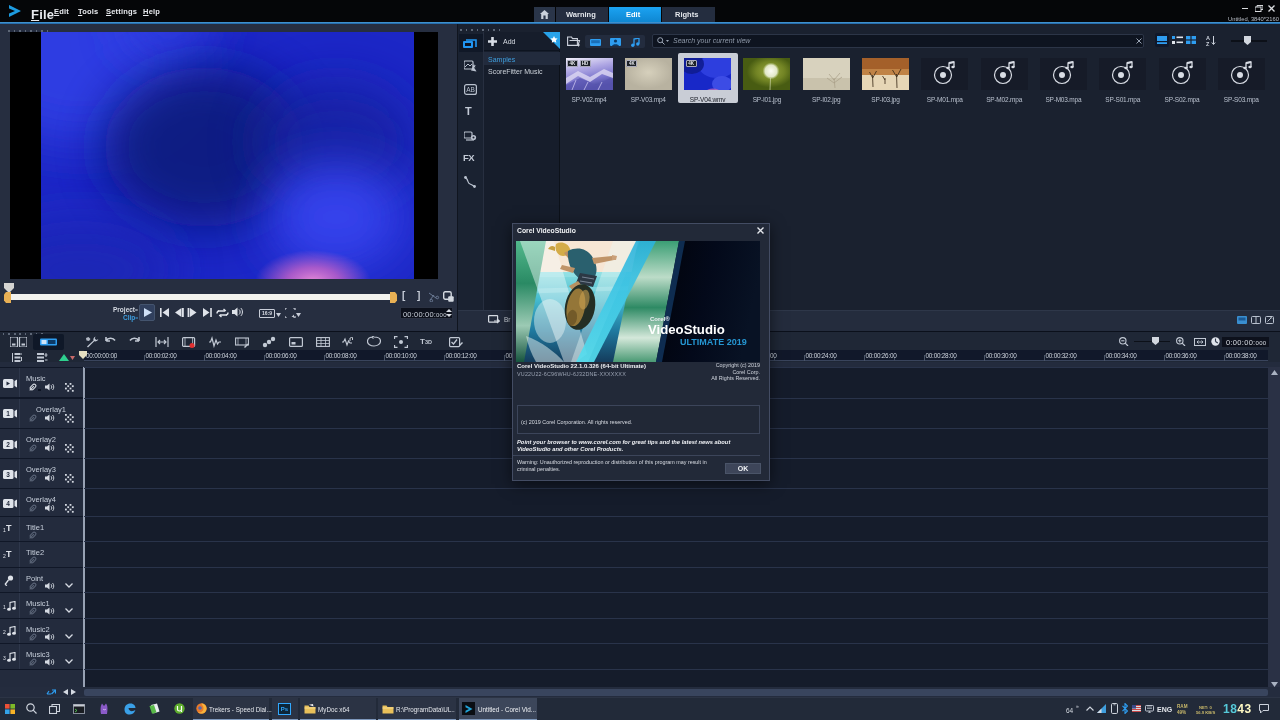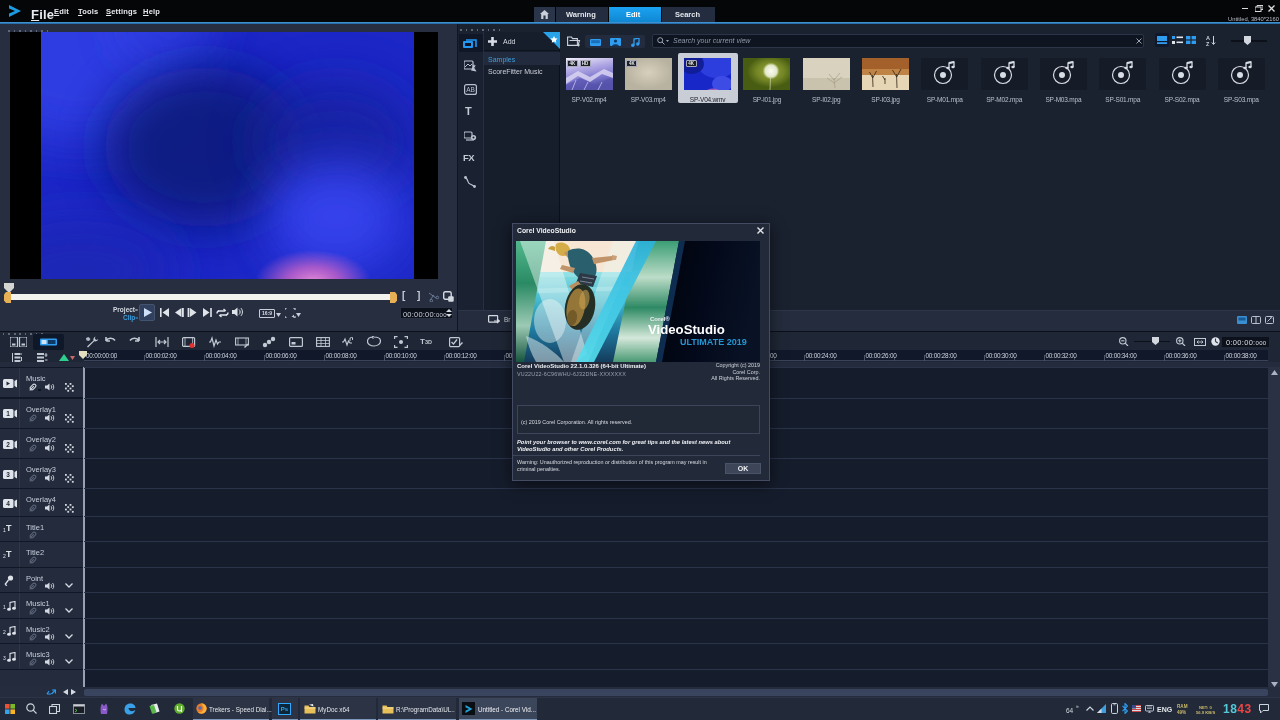--- a/index.html
+++ b/index.html
@@ -21,21 +21,21 @@
 <div class="txt" style="left:143px;top:7px;font-size:7.5px;color:#e8eaee;font-weight:bold;letter-spacing:0.2px;"><u>H</u>elp</div>
 <div class="abs" style="left:534px;top:7px;width:21px;height:15px;background:#2a3549;"></div>
 <svg class="abs" style="left:540px;top:10px" width="9" height="9" viewBox="0 0 9 9">
       <path d="M4.5 0 L9 4 L7.8 4 L7.8 9 L5.6 9 L5.6 5.6 L3.4 5.6 L3.4 9 L1.2 9 L1.2 4 L0 4 Z" fill="#c9d0da"></path>
     </svg>
 <div class="abs" style="left:556px;top:7px;width:52px;height:15px;background:#242d3f;"></div>
 <div class="txt" style="left:566px;top:9.5px;font-size:7.5px;color:#e4e7ec;font-weight:bold;">Warning</div>
 <div class="abs" style="left:609px;top:7px;width:52px;height:15px;background:linear-gradient(#1ba3f2,#0f87d2);"></div>
 <div class="txt" style="left:626px;top:9.5px;font-size:7.5px;color:#ffffff;font-weight:bold;">Edit</div>
 <div class="abs" style="left:662px;top:7px;width:53px;height:15px;background:#242d3f;"></div>
-<div class="txt" style="left:675px;top:9.5px;font-size:7.5px;color:#e4e7ec;font-weight:bold;">Search</div>
+<div class="txt" style="left:675px;top:9.5px;font-size:7.5px;color:#e4e7ec;font-weight:bold;">Rights</div>
 <div class="abs" style="left:1242px;top:7.5px;width:6px;height:1.5px;background:#d8dadd;"></div>
 <svg class="abs" style="left:1255px;top:5px" width="8" height="7" viewBox="0 0 8 7">
       <path d="M2 2 L2 0.5 L8 0.5 L8 4.5 L6 4.5" stroke="#d8dadd" stroke-width="1" fill="none"></path>
       <rect x="0" y="2" width="6" height="4.5" stroke="#d8dadd" stroke-width="1" fill="none"></rect>
     </svg>
 <svg class="abs" style="left:1268px;top:5px" width="7" height="7" viewBox="0 0 7 7">
       <path d="M0.5 0.5 L6.5 6.5 M6.5 0.5 L0.5 6.5" stroke="#d8dadd" stroke-width="1.3"></path>
     </svg>
 <div class="txt" style="left:1228px;top:15.5px;font-size:5.8px;color:#b9bec7;">Untitled, 3840*2160</div>
 <div class="abs" style="left:0;top:24px;width:458px;height:308px;background:#262e40;"></div>
@@ -610,21 +610,21 @@
       <rect x="6.8999999999999995" y="6.8999999999999995" width="1.8" height="1.8" fill="#d5dae2"></rect>
     </svg>
 <div class="abs" style="left:0;top:397.0px;width:83px;height:1.5px;background:#101727;"></div>
 <div class="abs" style="left:84px;top:397.5px;width:1184px;height:1px;background:#29334a;"></div>
 <div class="abs" style="left:19px;top:398.5px;width:1px;height:30.5px;background:#2e374b;"></div>
 <svg class="abs" style="left:3px;top:409.25px" width="14" height="9" viewBox="0 0 14 9">
       <rect x="0" y="0" width="10.5" height="9" rx="1.5" fill="#dfe3ea"></rect>
       <text x="3.2" y="7.3" font-size="6.5" font-weight="bold" fill="#232b3d" font-family="Liberation Sans">1</text>
       <path d="M11.5 2 L14 0.5 L14 8.5 L11.5 7 Z" fill="#dfe3ea"></path>
     </svg>
-<div class="txt" style="left:26px;top:404.5px;font-size:7.5px;color:#c8d0dc;">Overlay1</div>
+<div class="txt" style="left:36px;top:404.5px;font-size:7.5px;color:#c8d0dc;">Overlay1</div>
 <svg class="abs" style="left:28px;top:413.5px" width="9" height="9" viewBox="0 0 9 9">
       <g transform="rotate(45 4.5 4.5)">
         <rect x="2.8" y="0.5" width="3.4" height="6.5" rx="1.7" stroke="#5a6477" stroke-width="1.1" fill="none"></rect>
         <path d="M4.5 2.5 L4.5 8.5" stroke="#5a6477" stroke-width="1.1"></path>
       </g>
     </svg>
 <svg class="abs" style="left:45px;top:413.5px" width="10" height="8" viewBox="0 0 10 8">
       <path d="M0 2.5 L2 2.5 L4.5 0.5 L4.5 7.5 L2 5.5 L0 5.5 Z" fill="#d5dae2"></path>
       <path d="M6 2.2 C7 3 7 5 6 5.8 M7.5 1 C9.2 2.5 9.2 5.5 7.5 7" stroke="#d5dae2" stroke-width="0.9" fill="none"></path>
     </svg>
@@ -952,21 +952,21 @@
 <svg class="abs" style="left:1145px;top:704px" width="9" height="9" viewBox="0 0 9 9">
       <rect x="0.5" y="1.5" width="8" height="5.5" rx="0.8" stroke="#cdd3dc" stroke-width="0.9" fill="none"></rect>
       <path d="M2 3 L7 3 M2 4.5 L7 4.5" stroke="#cdd3dc" stroke-width="0.6"></path>
       <path d="M3 8.8 L4.5 7 L6 8.8" fill="#cdd3dc"></path>
     </svg>
 <div class="txt" style="left:1157px;top:706px;font-size:7px;color:#e4e7ec;font-weight:bold;">ENG</div>
 <div class="txt" style="left:1177px;top:704px;font-size:4.6px;color:#c8b86a;font-weight:bold;">RAM</div>
 <div class="txt" style="left:1177px;top:709.5px;font-size:4.6px;color:#c8b86a;font-weight:bold;">49%</div>
 <div class="txt" style="left:1199px;top:704.5px;font-size:4.2px;color:#c8b86a;font-weight:bold;">NET: 0</div>
 <div class="txt" style="left:1196px;top:709.5px;font-size:4.2px;color:#c8b86a;font-weight:bold;">56.9 KB/S</div>
-<div class="txt" style="left:1223px;top:702px;font-size:12px;color:#55c8d8;font-weight:bold;letter-spacing:0.5px;">18<span style="color:#ef4444">43</span></div>
+<div class="txt" style="left:1223px;top:702px;font-size:12px;color:#55c8d8;font-weight:bold;letter-spacing:0.5px;">18<span style="color:#fef9c3">43</span></div>
 <svg class="abs" style="left:1259px;top:704px" width="10" height="10" viewBox="0 0 10 10">
       <path d="M0.5 0.5 L9.5 0.5 L9.5 6.5 L4 6.5 L1.5 9 L1.5 6.5 L0.5 6.5 Z" stroke="#cdd3dc" stroke-width="1" fill="none"></path>
     </svg>
 <div class="abs" style="left:512px;top:223px;width:258px;height:258px;background:#222938;border:1px solid #434c63;box-shadow:0 3px 14px rgba(0,0,0,0.55);"></div>
 <div class="txt" style="left:517px;top:226.5px;font-size:6.8px;color:#f0f2f5;font-weight:bold;">Corel VideoStudio</div>
 <svg class="abs" style="left:757px;top:227px" width="7" height="7" viewBox="0 0 7 7">
       <path d="M0.5 0.5 L6.5 6.5 M6.5 0.5 L0.5 6.5" stroke="#e4e7ec" stroke-width="1.4"></path>
     </svg>
 <svg class="abs" style="left:516px;top:241px" width="244" height="121" viewBox="0 0 244 121">
 <defs>

